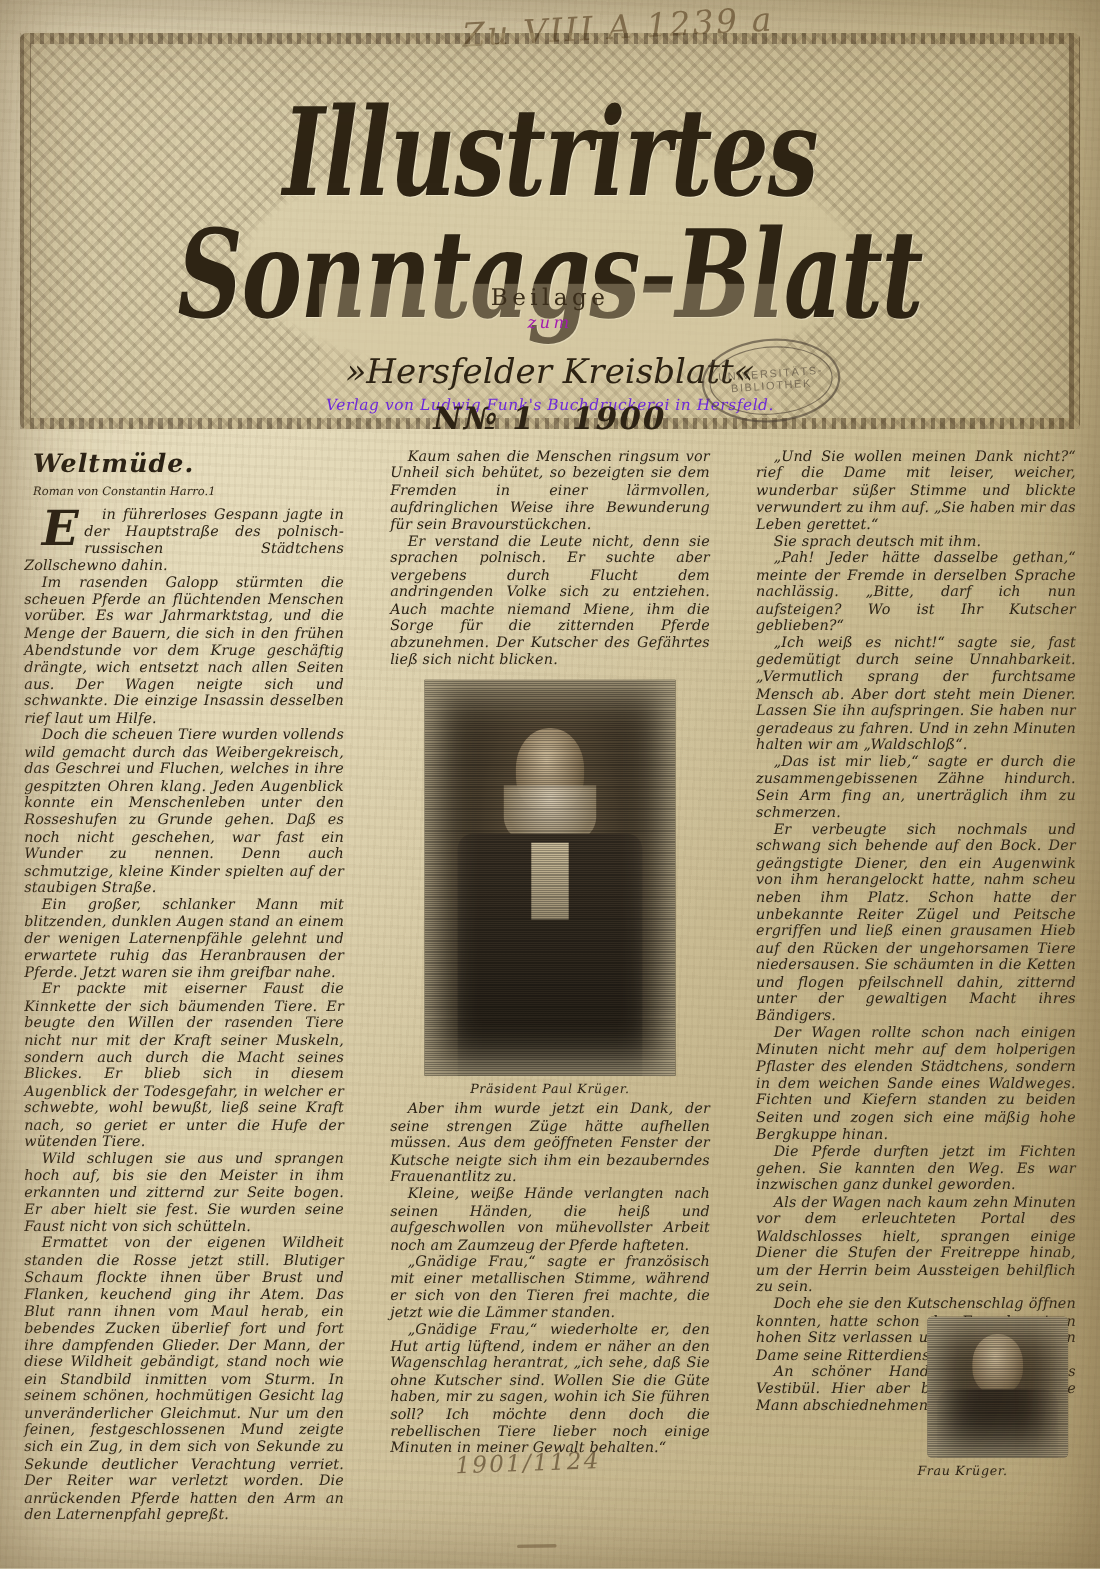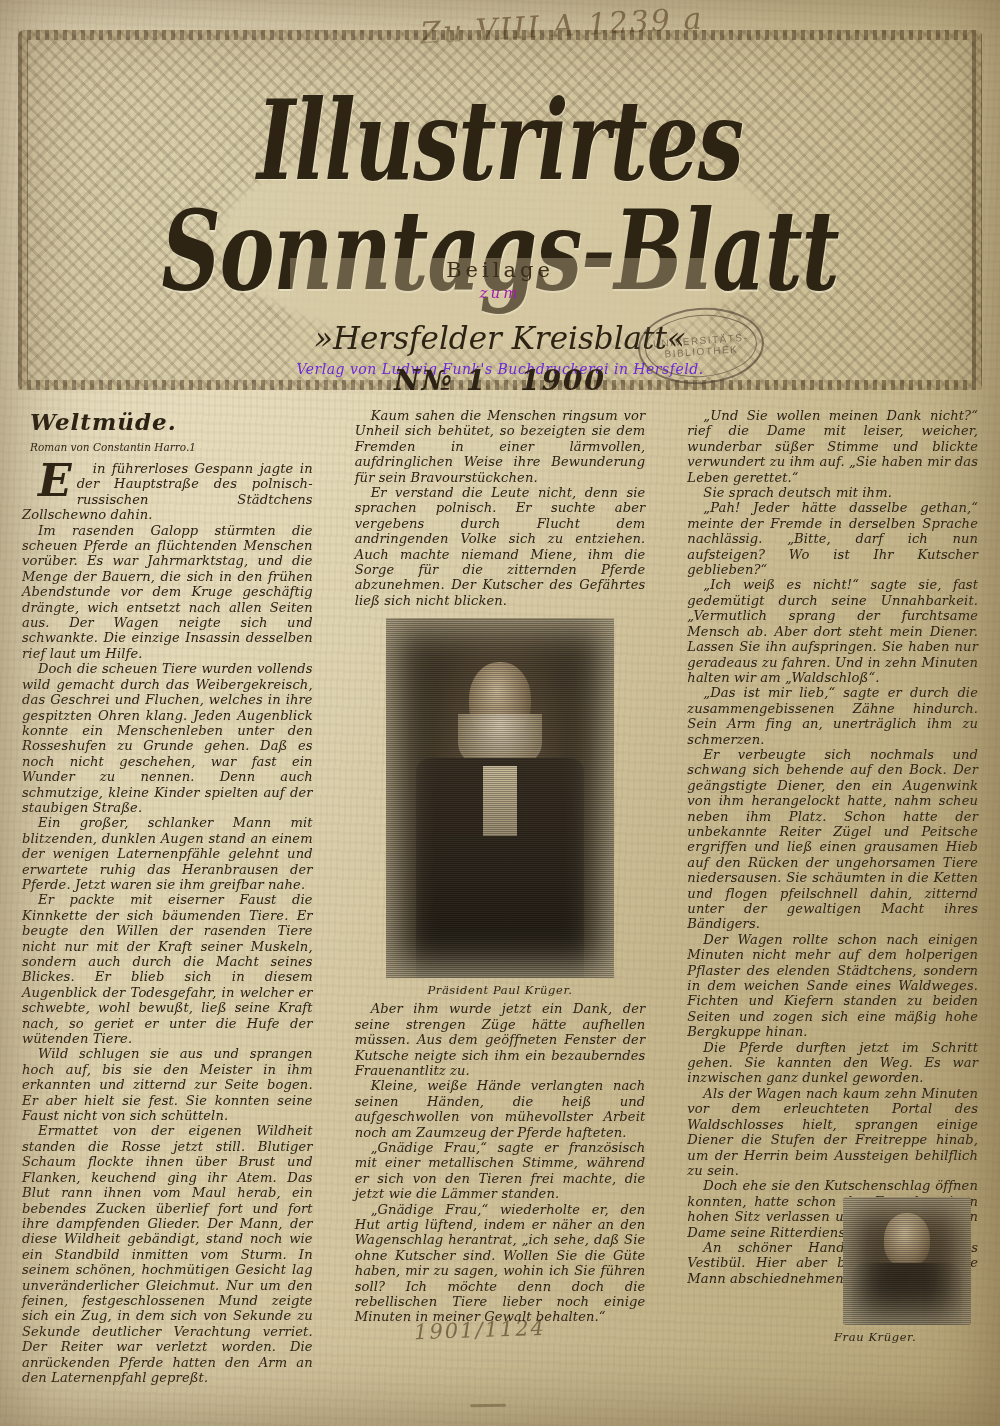--- a/index.html
+++ b/index.html
@@ -242,21 +242,21 @@
       <div class="headline">Weltmüde.</div>
       <div class="byline">
         <span>Roman von Constantin Harro.</span>
         <span>1</span>
       </div>
       <p class="dropcap">Ein führerloses Gespann jagte in der Hauptstraße des polnisch-russischen Städtchens Zollschewno dahin.</p>
       <p>Im rasenden Galopp stürmten die scheuen Pferde an flüchtenden Menschen vorüber. Es war Jahrmarktstag, und die Menge der Bauern, die sich in den frühen Abendstunde vor dem Kruge geschäftig drängte, wich entsetzt nach allen Seiten aus. Der Wagen neigte sich und schwankte. Die einzige Insassin desselben rief laut um Hilfe.</p>
       <p>Doch die scheuen Tiere wurden vollends wild gemacht durch das Weibergekreisch, das Geschrei und Fluchen, welches in ihre gespitzten Ohren klang. Jeden Augenblick konnte ein Menschenleben unter den Rosseshufen zu Grunde gehen. Daß es noch nicht geschehen, war fast ein Wunder zu nennen. Denn auch schmutzige, kleine Kinder spielten auf der staubigen Straße.</p>
       <p>Ein großer, schlanker Mann mit blitzenden, dunklen Augen stand an einem der wenigen Laternenpfähle gelehnt und erwartete ruhig das Heranbrausen der Pferde. Jetzt waren sie ihm greifbar nahe.</p>
       <p>Er packte mit eiserner Faust die Kinnkette der sich bäumenden Tiere. Er beugte den Willen der rasenden Tiere nicht nur mit der Kraft seiner Muskeln, sondern auch durch die Macht seines Blickes. Er blieb sich in diesem Augenblick der Todesgefahr, in welcher er schwebte, wohl bewußt, ließ seine Kraft nach, so geriet er unter die Hufe der wütenden Tiere.</p>
-      <p>Wild schlugen sie aus und sprangen hoch auf, bis sie den Meister in ihm erkannten und zitternd zur Seite bogen. Er aber hielt sie fest. Sie konnten seine Faust nicht von sich schütteln.</p>
+      <p>Wild schlugen sie aus und sprangen hoch auf, bis sie den Meister in ihm erkannten und zitternd zur Seite bogen. Er aber hielt sie fest. Sie wurden seine Faust nicht von sich schütteln.</p>
       <p>Ermattet von der eigenen Wildheit standen die Rosse jetzt still. Blutiger Schaum flockte ihnen über Brust und Flanken, keuchend ging ihr Atem. Das Blut rann ihnen vom Maul herab, ein bebendes Zucken überlief fort und fort ihre dampfenden Glieder. Der Mann, der diese Wildheit gebändigt, stand noch wie ein Standbild inmitten vom Sturm. In seinem schönen, hochmütigen Gesicht lag unveränderlicher Gleichmut. Nur um den feinen, festgeschlossenen Mund zeigte sich ein Zug, in dem sich von Sekunde zu Sekunde deutlicher Verachtung verriet. Der Reiter war verletzt worden. Die anrückenden Pferde hatten den Arm an den Laternenpfahl gepreßt.</p>
     </div>
 
     <div class="col">
       <p>Kaum sahen die Menschen ringsum vor Unheil sich behütet, so bezeigten sie dem Fremden in einer lärmvollen, aufdringlichen Weise ihre Bewunderung für sein Bravourstückchen.</p>
       <p>Er verstand die Leute nicht, denn sie sprachen polnisch. Er suchte aber vergebens durch Flucht dem andringenden Volke sich zu entziehen. Auch machte niemand Miene, ihm die Sorge für die zitternden Pferde abzunehmen. Der Kutscher des Gefährtes ließ sich nicht blicken.</p>
 
       <div class="fig">
         <div class="engraving fig1">
           <div class="person">
@@ -277,21 +277,21 @@
     </div>
 
     <div class="col">
       <p>„Und Sie wollen meinen Dank nicht?“ rief die Dame mit leiser, weicher, wunderbar süßer Stimme und blickte verwundert zu ihm auf. „Sie haben mir das Leben gerettet.“</p>
       <p>Sie sprach deutsch mit ihm.</p>
       <p>„Pah! Jeder hätte dasselbe gethan,“ meinte der Fremde in derselben Sprache nachlässig. „Bitte, darf ich nun aufsteigen? Wo ist Ihr Kutscher geblieben?“</p>
       <p>„Ich weiß es nicht!“ sagte sie, fast gedemütigt durch seine Unnahbarkeit. „Vermutlich sprang der furchtsame Mensch ab. Aber dort steht mein Diener. Lassen Sie ihn aufspringen. Sie haben nur geradeaus zu fahren. Und in zehn Minuten halten wir am „Waldschloß“.</p>
       <p>„Das ist mir lieb,“ sagte er durch die zusammengebissenen Zähne hindurch. Sein Arm fing an, unerträglich ihm zu schmerzen.</p>
       <p>Er verbeugte sich nochmals und schwang sich behende auf den Bock. Der geängstigte Diener, den ein Augenwink von ihm herangelockt hatte, nahm scheu neben ihm Platz. Schon hatte der unbekannte Reiter Zügel und Peitsche ergriffen und ließ einen grausamen Hieb auf den Rücken der ungehorsamen Tiere niedersausen. Sie schäumten in die Ketten und flogen pfeilschnell dahin, zitternd unter der gewaltigen Macht ihres Bändigers.</p>
       <p>Der Wagen rollte schon nach einigen Minuten nicht mehr auf dem holperigen Pflaster des elenden Städtchens, sondern in dem weichen Sande eines Waldweges. Fichten und Kiefern standen zu beiden Seiten und zogen sich eine mäßig hohe Bergkuppe hinan.</p>
-      <p>Die Pferde durften jetzt im Schritt gehen. Sie kannten den Weg. Es war inzwischen ganz dunkel geworden.</p>
+      <p>Die Pferde durften jetzt im Fichten gehen. Sie kannten den Weg. Es war inzwischen ganz dunkel geworden.</p>
       <p>Als der Wagen nach kaum zehn Minuten vor dem erleuchteten Portal des Waldschlosses hielt, sprangen einige Diener die Stufen der Freitreppe hinab, um der Herrin beim Aussteigen behilflich zu sein.</p>
       <p>Doch ehe sie den Kutschenschlag öffnen konnten, hatte schon der Fremde seinen hohen Sitz verlassen und bot der schönen Dame seine Ritterdienste an.</p>
       <p>An schöner Hand betrat sie das Vestibül. Hier aber blieb der herrische Mann abschiednehmend stehen.</p>
 
       <div class="fig2wrap">
         <div class="engraving fig2">
           <div class="person">
             <div class="p-head" style="top:16px;width:46px;height:54px;"></div>
             <div class="p-body" style="top:66px;width:110px;height:62px;"></div>
           </div>

